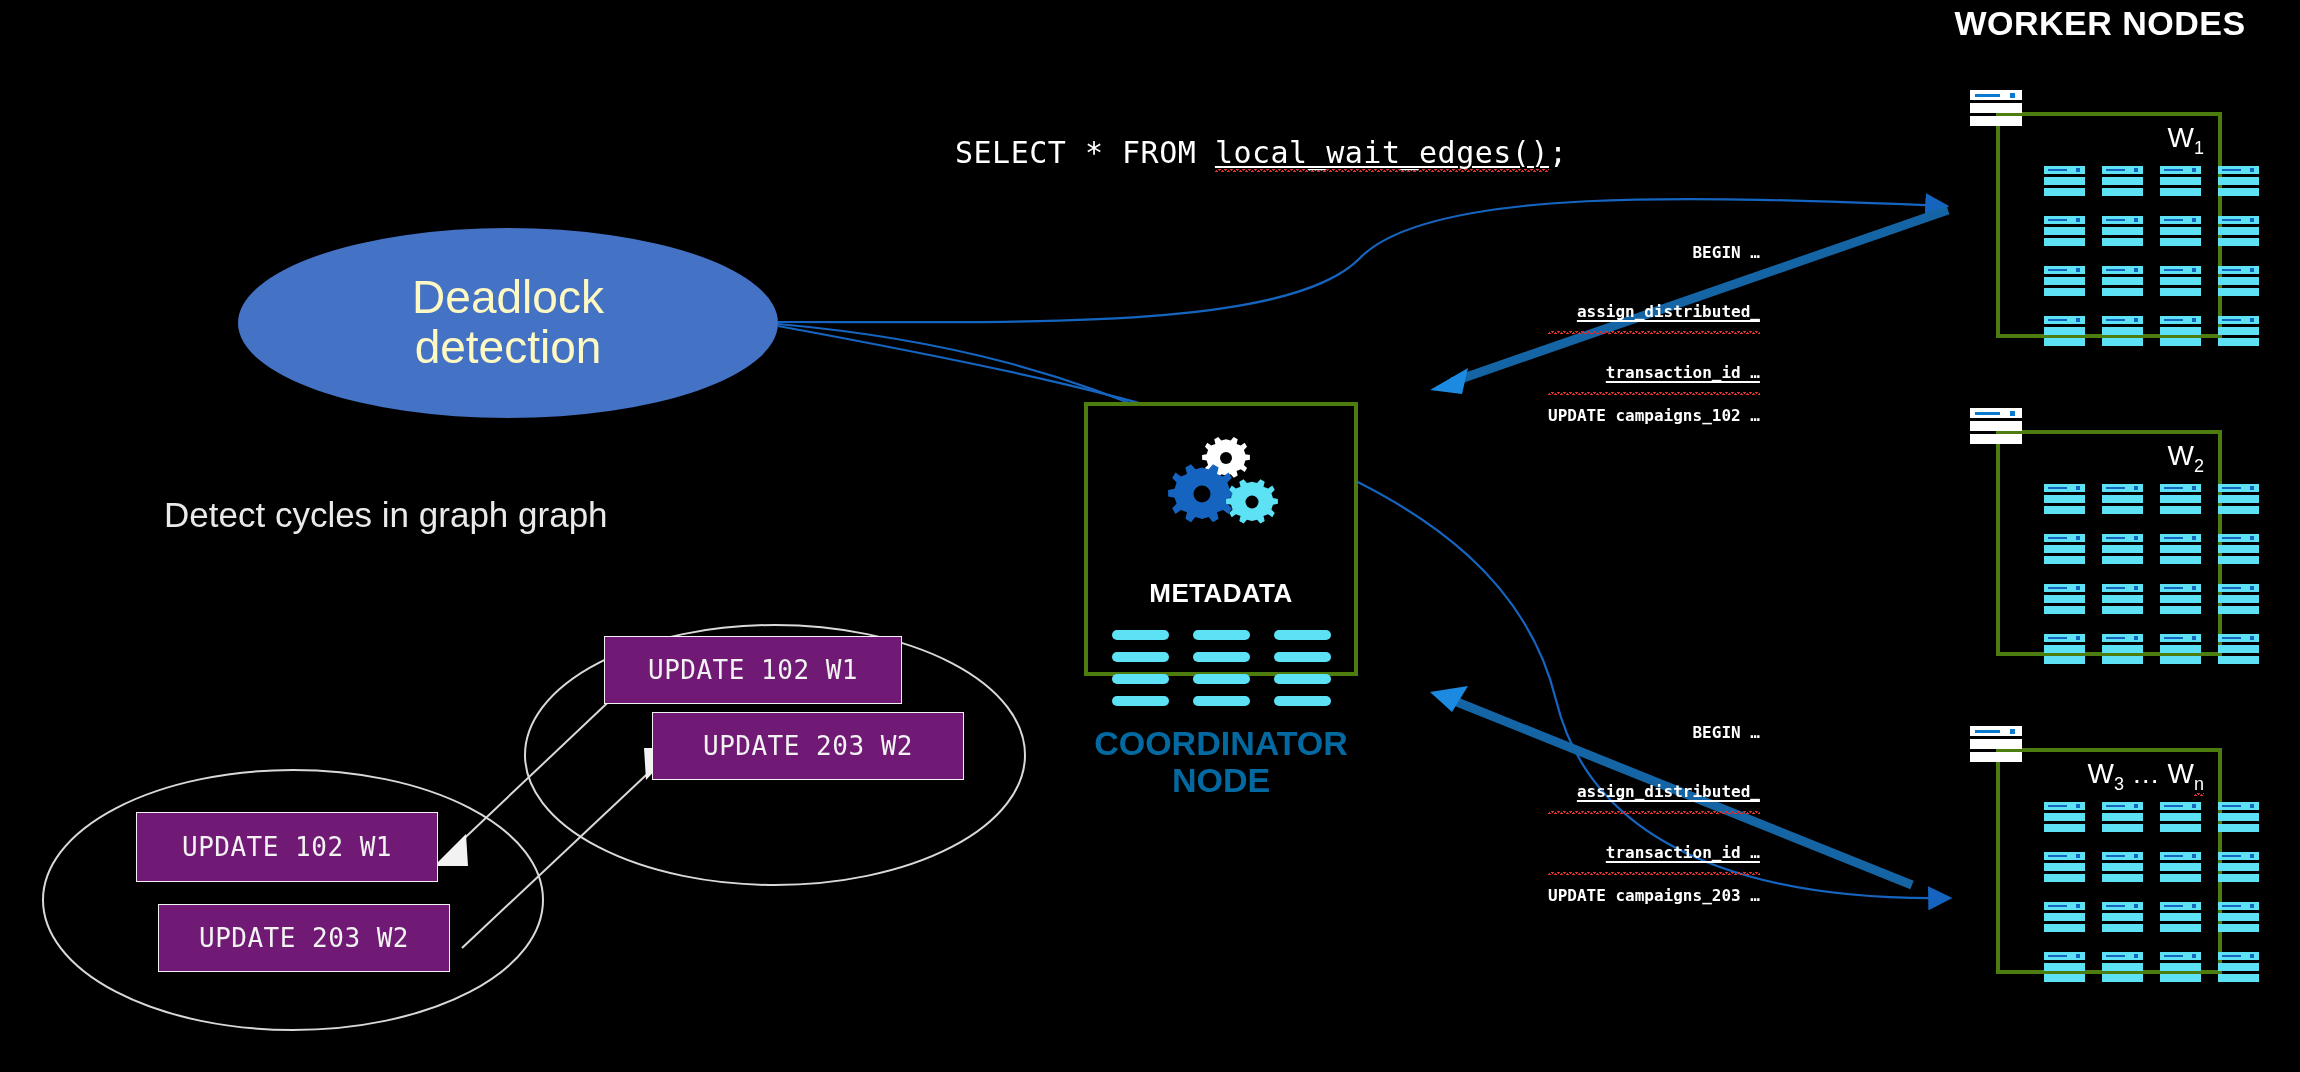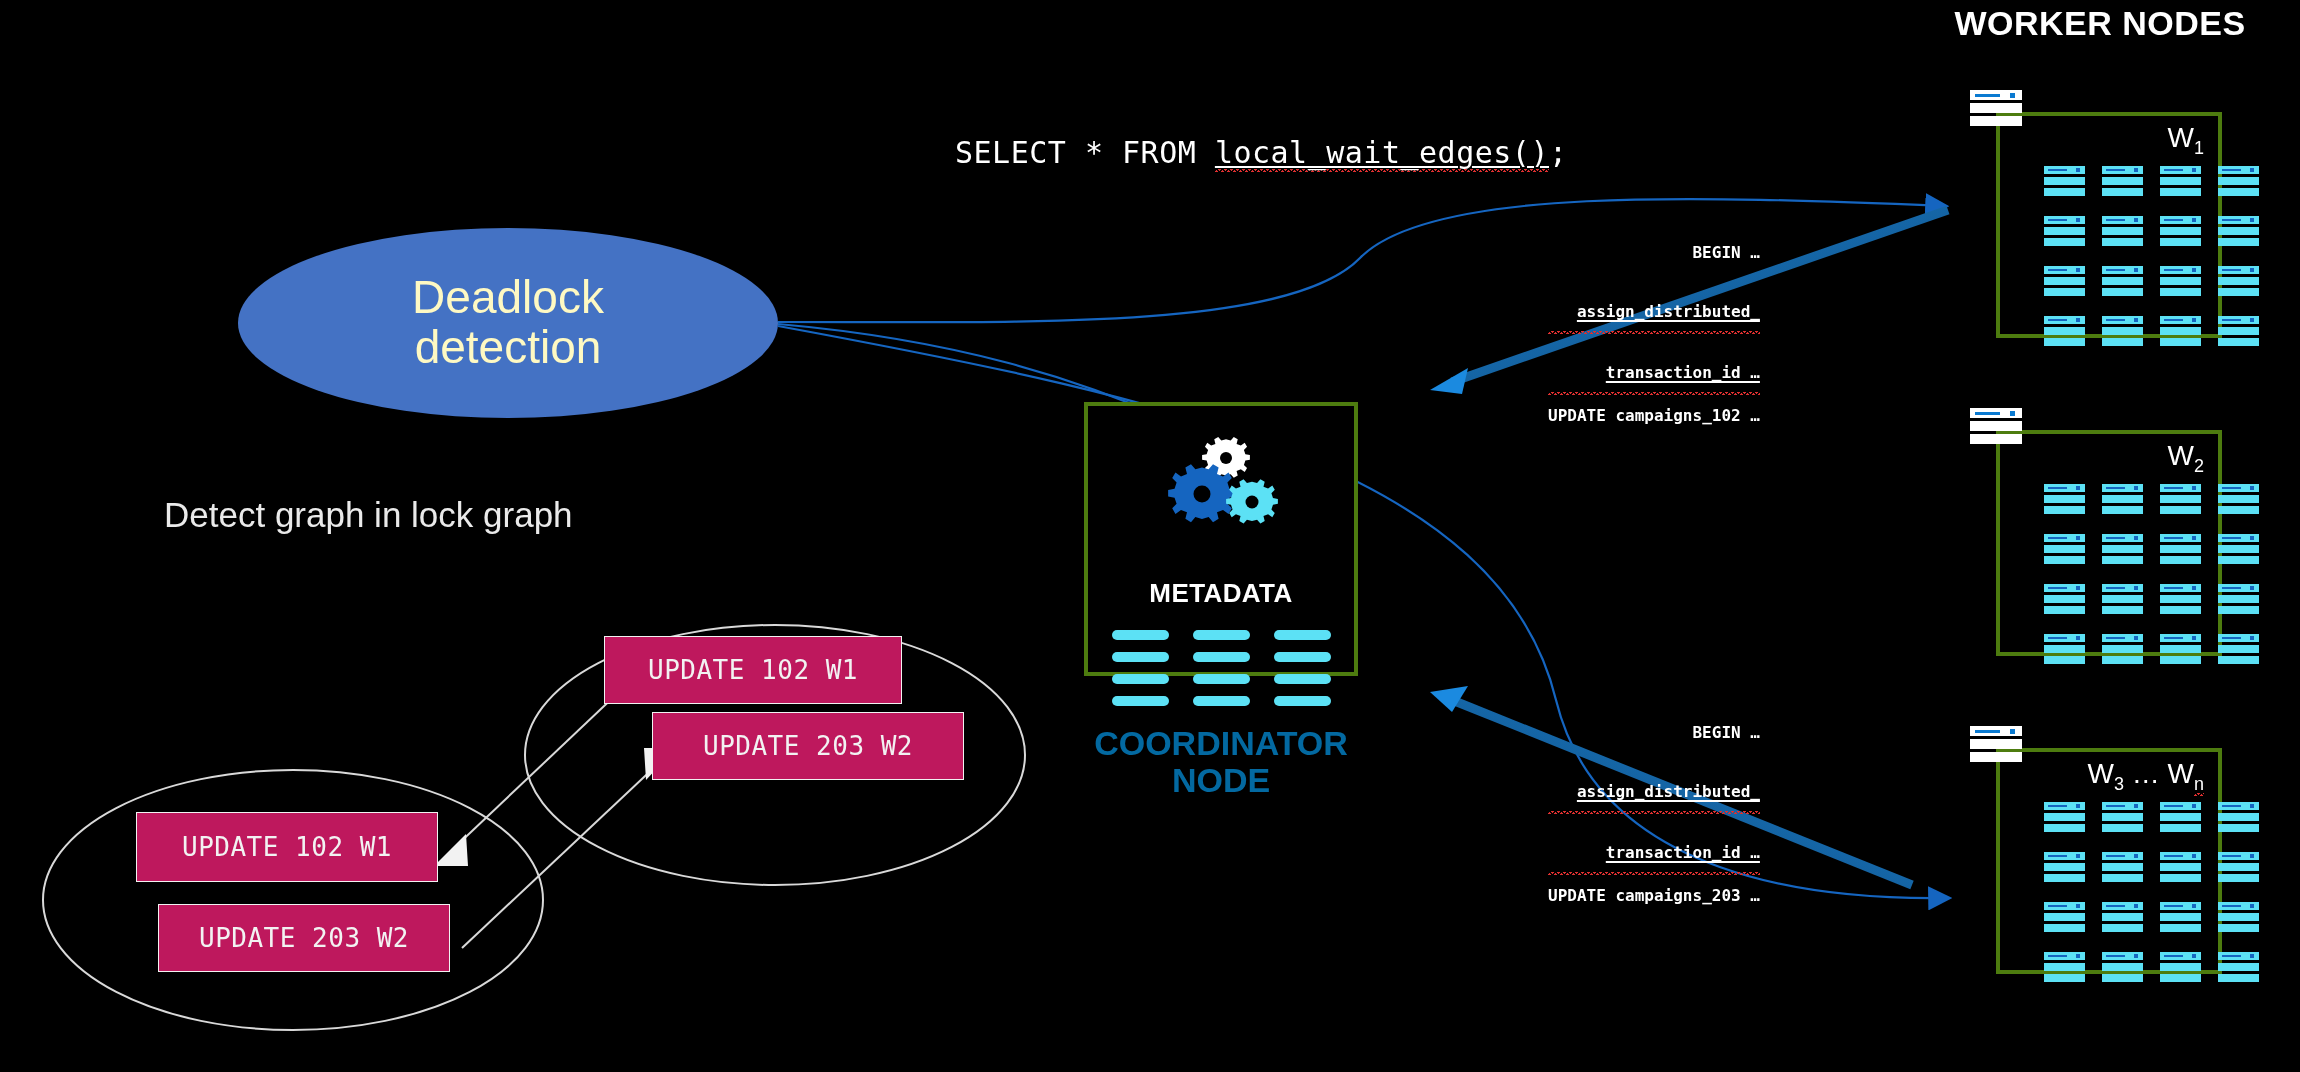--- a/index.html
+++ b/index.html
@@ -49,21 +49,21 @@
   }
 
   
   .caption{
     left:164px;top:495px;font-size:35px;color:#eaeaea;
     font-family:"Liberation Sans",sans-serif;white-space:nowrap;
   }
 
   
   .lockbox{
-    background:#be185d;border:1.5px solid #f2f2f2;
+    background:#701a75;border:1.5px solid #f2f2f2;
     display:flex;align-items:center;justify-content:center;
     color:#f2f2f2;font-family:"DejaVu Sans Mono","Liberation Mono",monospace;
     font-size:26px;letter-spacing:.5px;white-space:nowrap;
   }
 
   
   .txn-block{
     font-family:"DejaVu Sans Mono","Liberation Mono",monospace;
     font-size:16px;font-weight:bold;color:#fff;line-height:41px;
     white-space:nowrap;
@@ -160,21 +160,21 @@
 
   <div class="abs sql-line"><span>SELECT * FROM </span><span class="squig underlined">local_wait_edges()</span><span>;</span></div>
 
   <div class="abs deadlock-ellipse">
     <div class="deadlock-text">
       <div>Deadlock</div>
       <div>detection</div>
     </div>
   </div>
 
-  <div class="abs caption">Detect graph in lock graph</div>
+  <div class="abs caption">Detect cycles in graph graph</div>
 
   <div class="abs lockbox" style="left:604px;top:636px;width:296px;height:66px;">UPDATE 102 W1</div>
   <div class="abs lockbox" style="left:652px;top:712px;width:310px;height:66px;">UPDATE 203 W2</div>
   <div class="abs lockbox" style="left:136px;top:812px;width:300px;height:68px;">UPDATE 102 W1</div>
   <div class="abs lockbox" style="left:158px;top:904px;width:290px;height:66px;">UPDATE 203 W2</div>
 
   <div class="abs txn-block" style="left:1548px;top:232px;">
     <span class="ln">BEGIN …</span>
     <span class="ln squig underlined">assign_distributed_</span>
     <span class="ln squig underlined">transaction_id …</span>

